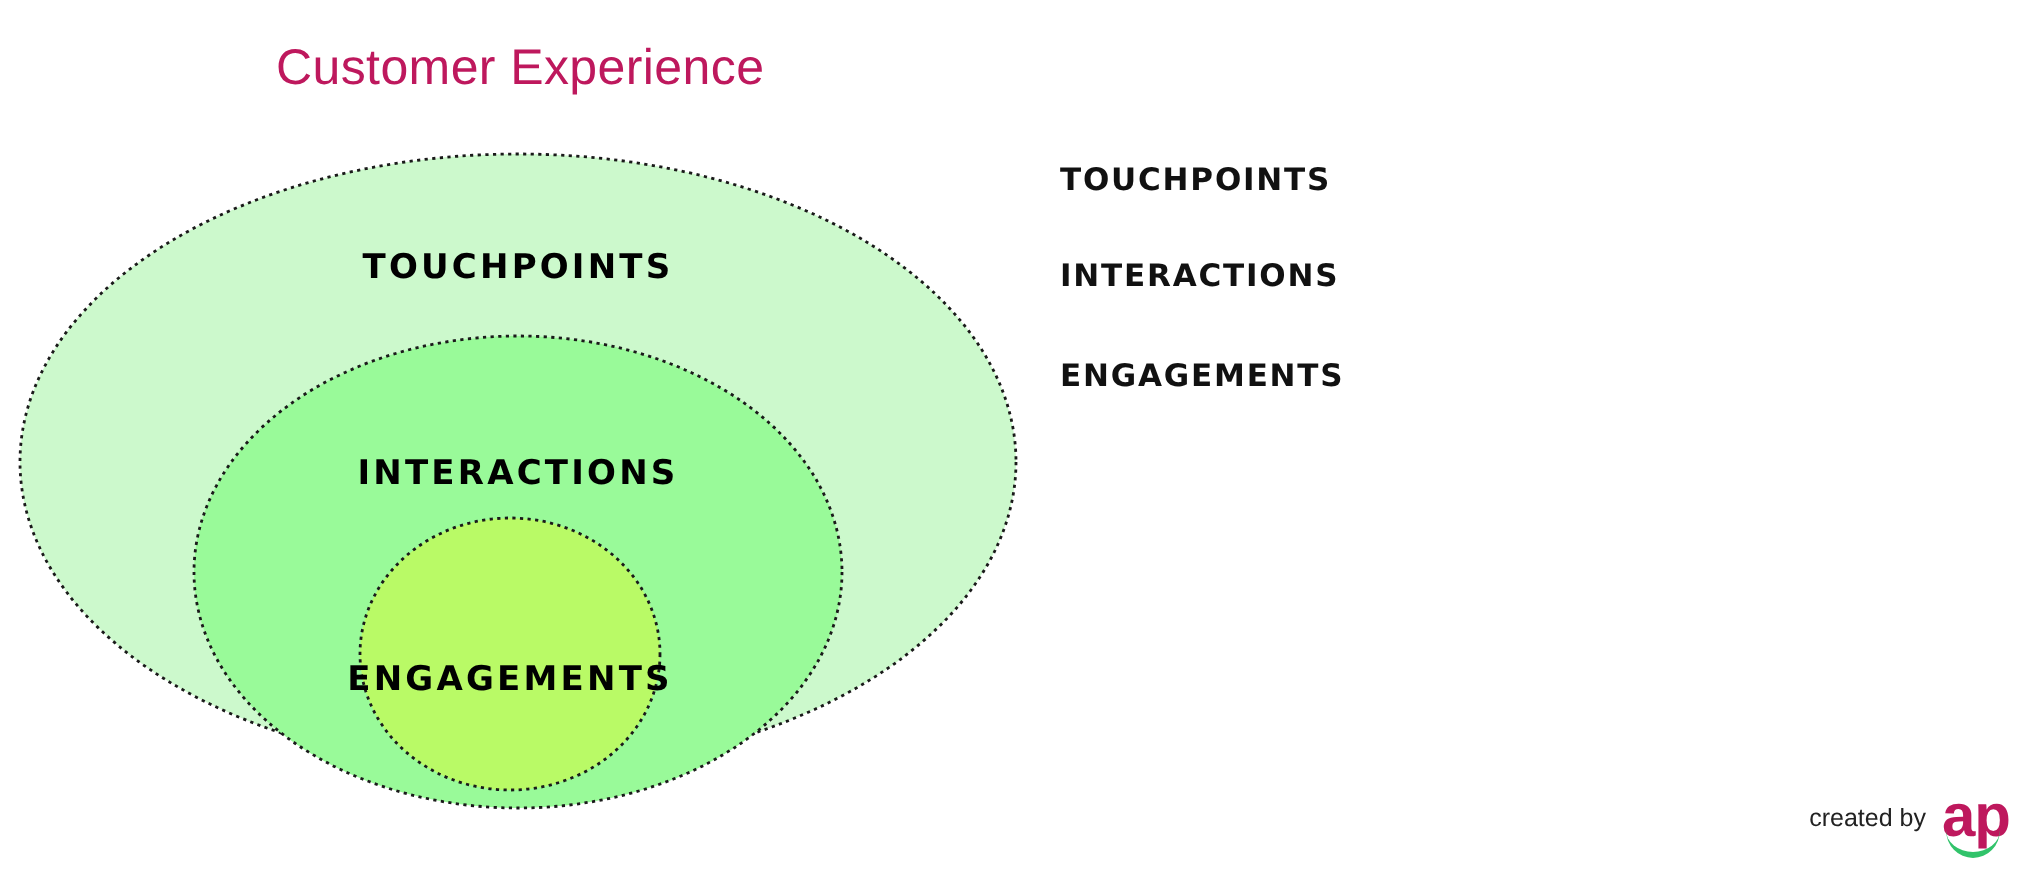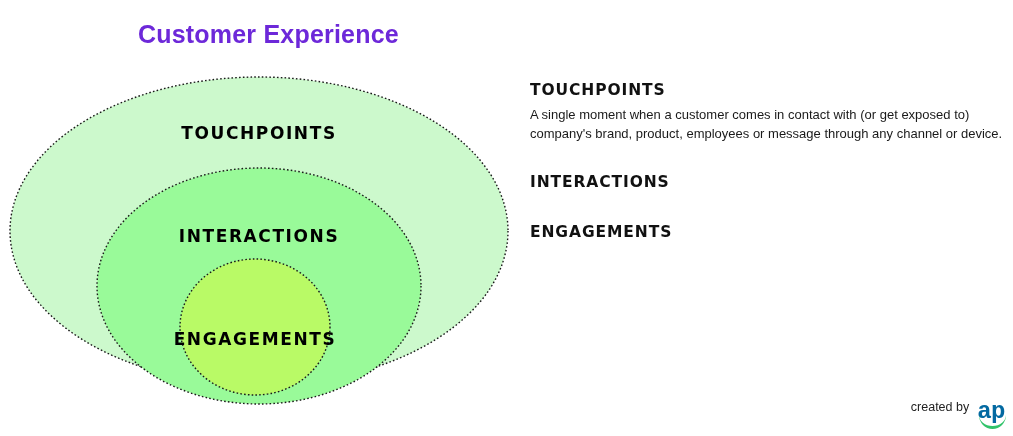--- a/index.html
+++ b/index.html
@@ -15,23 +15,23 @@
     font-family: "Liberation Sans", sans-serif;
     color: #000000;
   }
 
   
   #page-title {
     position: absolute;
     left: 138px;
     top: 20px;
     font-size: 25px;
-    font-weight: 700;
+    font-weight: 400;
     letter-spacing: 0.2px;
-    color: #6d28d9;
+    color: #be185d;
     white-space: nowrap;
   }
 
   
   #diagram {
     position: absolute;
     left: 0px;
     top: 60px;
     width: 520px;
     height: 360px;
@@ -79,40 +79,40 @@
   
   #def-touchpoints { margin-bottom: 31px; }
   #def-interactions { margin-bottom: 33px; }
 
   
   #credit {
     position: absolute;
     right: 8px;
     bottom: 12px;
     display: flex;
-    align-items: flex-start;
+    align-items: center;
     gap: 8px;
   }
   #credit-text {
     font-family: "Liberation Sans", sans-serif;
     font-size: 12.5px;
     color: #222222;
     white-space: nowrap;
   }
   #brand-logo {
     display: flex;
     align-items: flex-end;
     position: relative;
     line-height: 1;
   }
   #brand-mark-a {
-    font-family: Liberation Mono, monospace;
-    font-size: 24px;
+    font-family: Liberation Sans, sans-serif;
+    font-size: 30px;
     font-weight: 700;
-    color: #0369a1;
+    color: #be185d;
     letter-spacing: -0.5px;
   }
   #brand-mark-b {
     font-family: "DejaVu Sans", sans-serif;
     font-size: 25px;
     font-weight: 400;
     color: #9b9b9b;
     letter-spacing: -0.4px;
   }
   #brand-swoosh {
@@ -144,21 +144,20 @@
     <text class="ring-label" x="259" y="182" text-anchor="middle">INTERACTIONS</text>
 
     <text class="ring-label" x="255" y="285" text-anchor="middle">ENGAGEMENTS</text>
   </svg>
 </div>
 
 <div id="definitions">
 
   <div class="def-block" id="def-touchpoints">
     <p class="def-heading">TOUCHPOINTS</p>
-    <p class="def-body">A single moment when a customer comes in contact with (or get exposed to) company's brand, product, employees or message through any channel or device.</p>
   </div>
 
   <div class="def-block" id="def-interactions">
     <p class="def-heading">INTERACTIONS</p>
   </div>
 
   <div class="def-block" id="def-engagements">
     <p class="def-heading">ENGAGEMENTS</p>
   </div>
 

